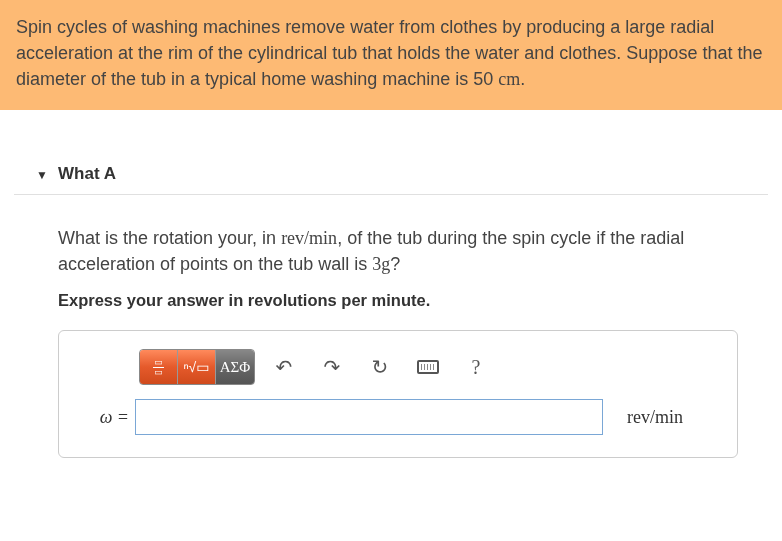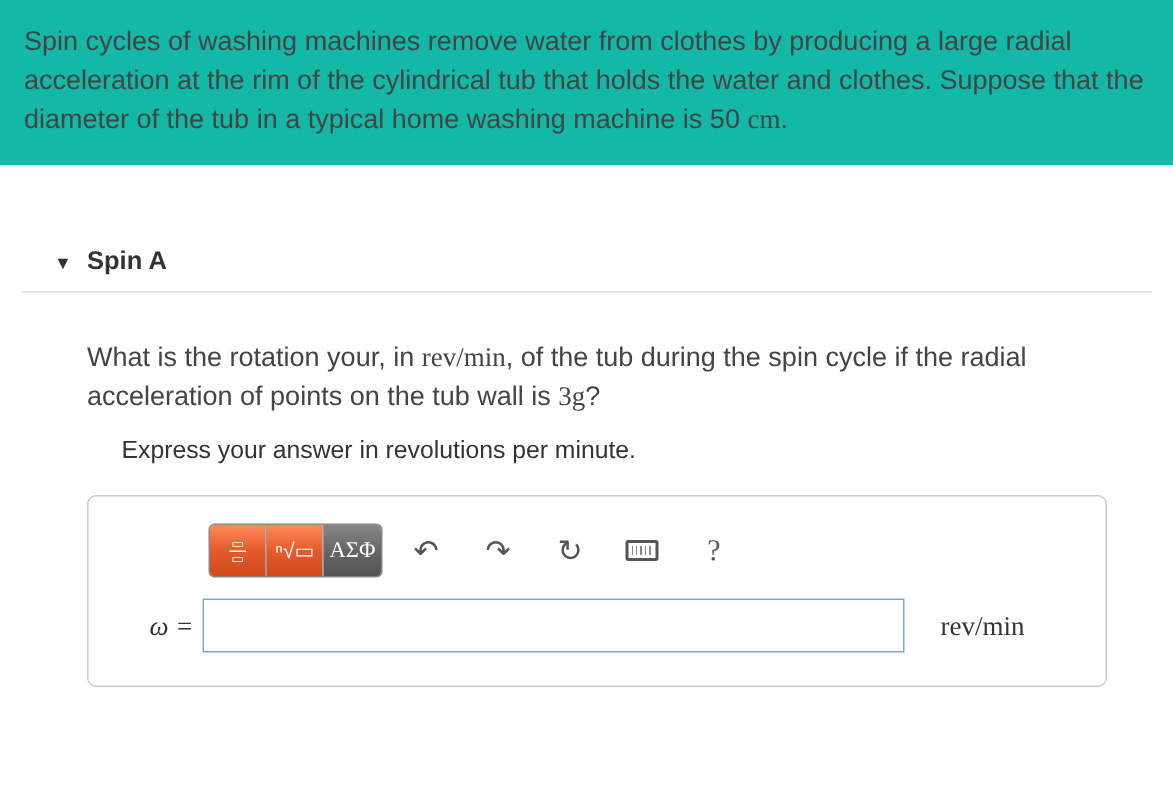--- a/index.html
+++ b/index.html
@@ -4,21 +4,21 @@
 <style>
   * { box-sizing: border-box; margin: 0; padding: 0; }
   body {
     font-family: Arial, Helvetica, sans-serif;
     width: 782px;
     height: 541px;
     background: #fff;
     color: #333;
   }
   .problem-header {
-    background: #14b8a6;
+    background: #fdba74;
     padding: 14px 16px 18px 16px;
     font-size: 18px;
     line-height: 1.45;
     color: #444;
   }
   .math { font-family: "Times New Roman", Georgia, serif; }
   .part-section {
     margin-top: 44px;
     padding: 0 14px;
   }
@@ -41,24 +41,23 @@
     padding: 30px 10px 10px 44px;
   }
   .question {
     font-size: 18px;
     line-height: 1.45;
     color: #444;
     margin-bottom: 14px;
   }
   .instruction {
     font-size: 16.5px;
-    font-weight: normal;
+    font-weight: bold;
     color: #333;
     margin-bottom: 20px;
-    margin-left: 23px;
   }
   .answer-box {
     border: 1px solid #ccc;
     border-radius: 6px;
     padding: 18px 22px 22px 22px;
     width: 680px;
   }
   .toolbar {
     display: flex;
     align-items: center;
@@ -159,21 +158,21 @@
 </head>
 <body>
 
 <div class="problem-header">
   <span>Spin cycles of washing machines remove water from clothes by producing a large radial acceleration at the rim of the cylindrical tub that holds the water and clothes. Suppose that the diameter of the tub in a typical home washing machine is 50 </span><span class="math">cm</span><span>.</span>
 </div>
 
 <div class="part-section">
   <div class="part-header">
     <span class="part-toggle">▼</span>
-    <span>Spin A</span>
+    <span>What A</span>
   </div>
 
   <div class="part-body">
     <p class="question">
       <span>What is the rotation your, in </span><span class="math">rev/min</span><span>, of the tub during the spin cycle if the radial acceleration of points on the tub wall is </span><span class="math" style="">3g</span><span>?</span>
     </p>
     <p class="instruction">Express your answer in revolutions per minute.</p>
 
     <div class="answer-box">
       <div class="toolbar">

